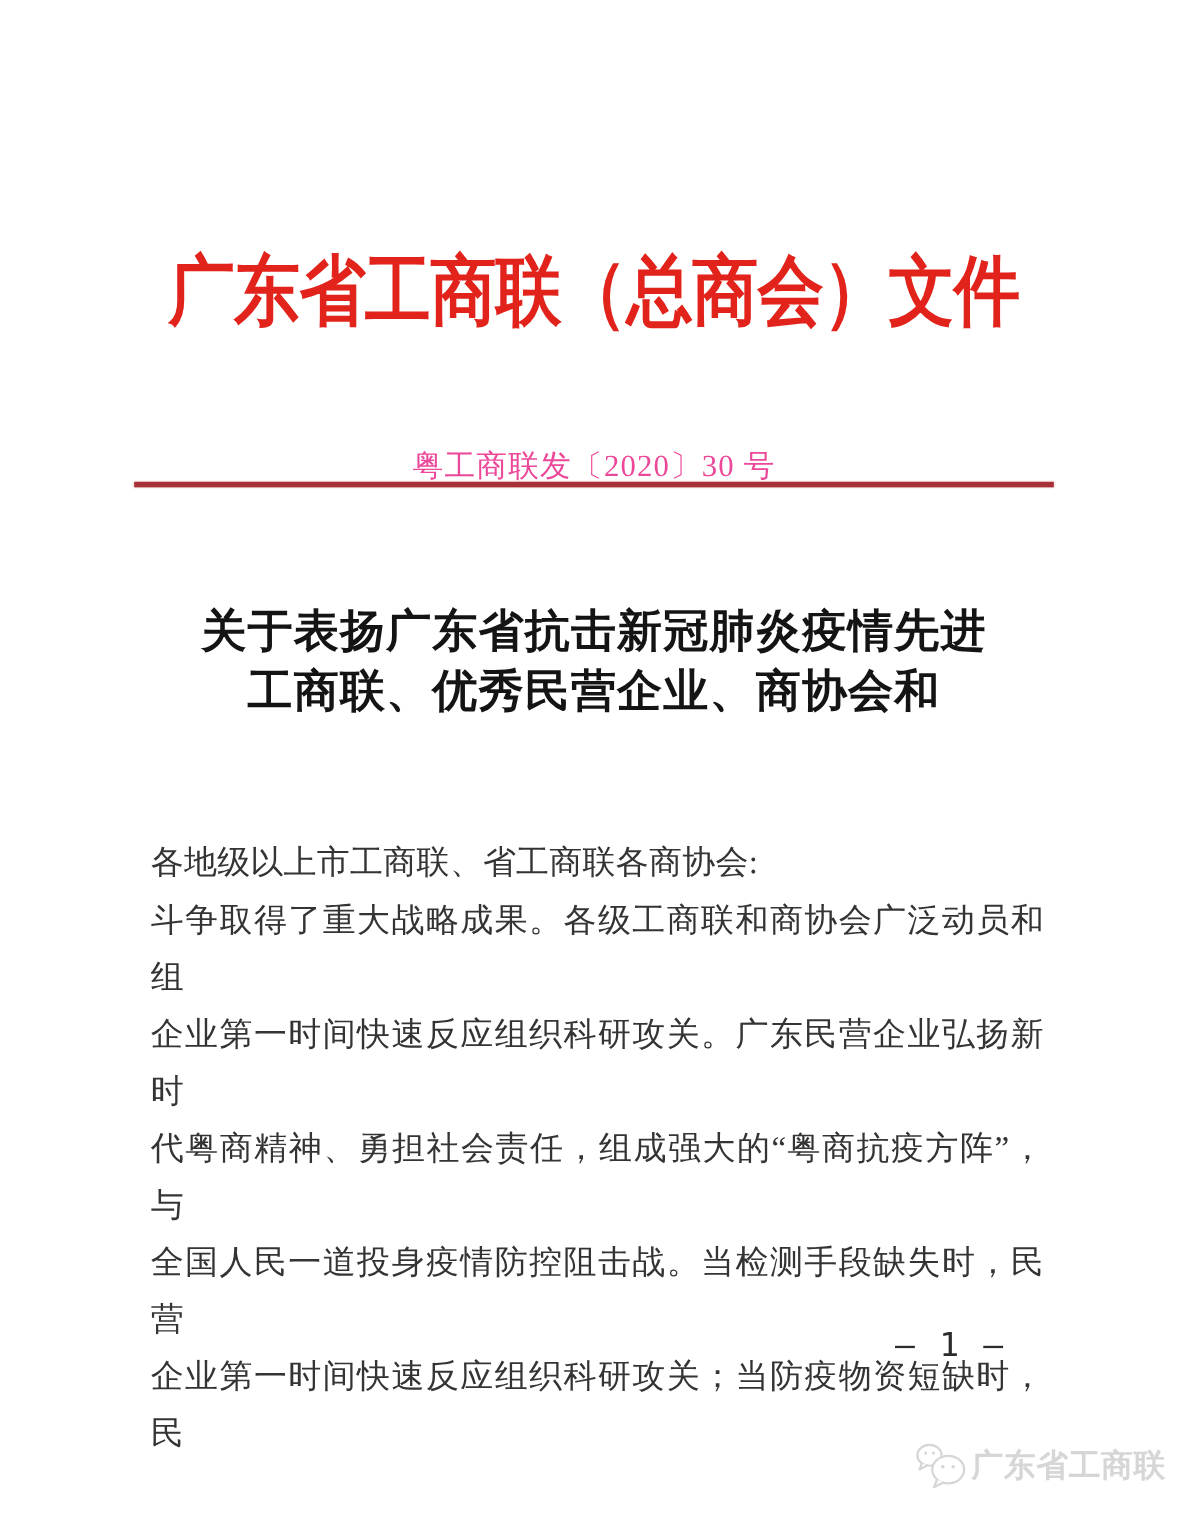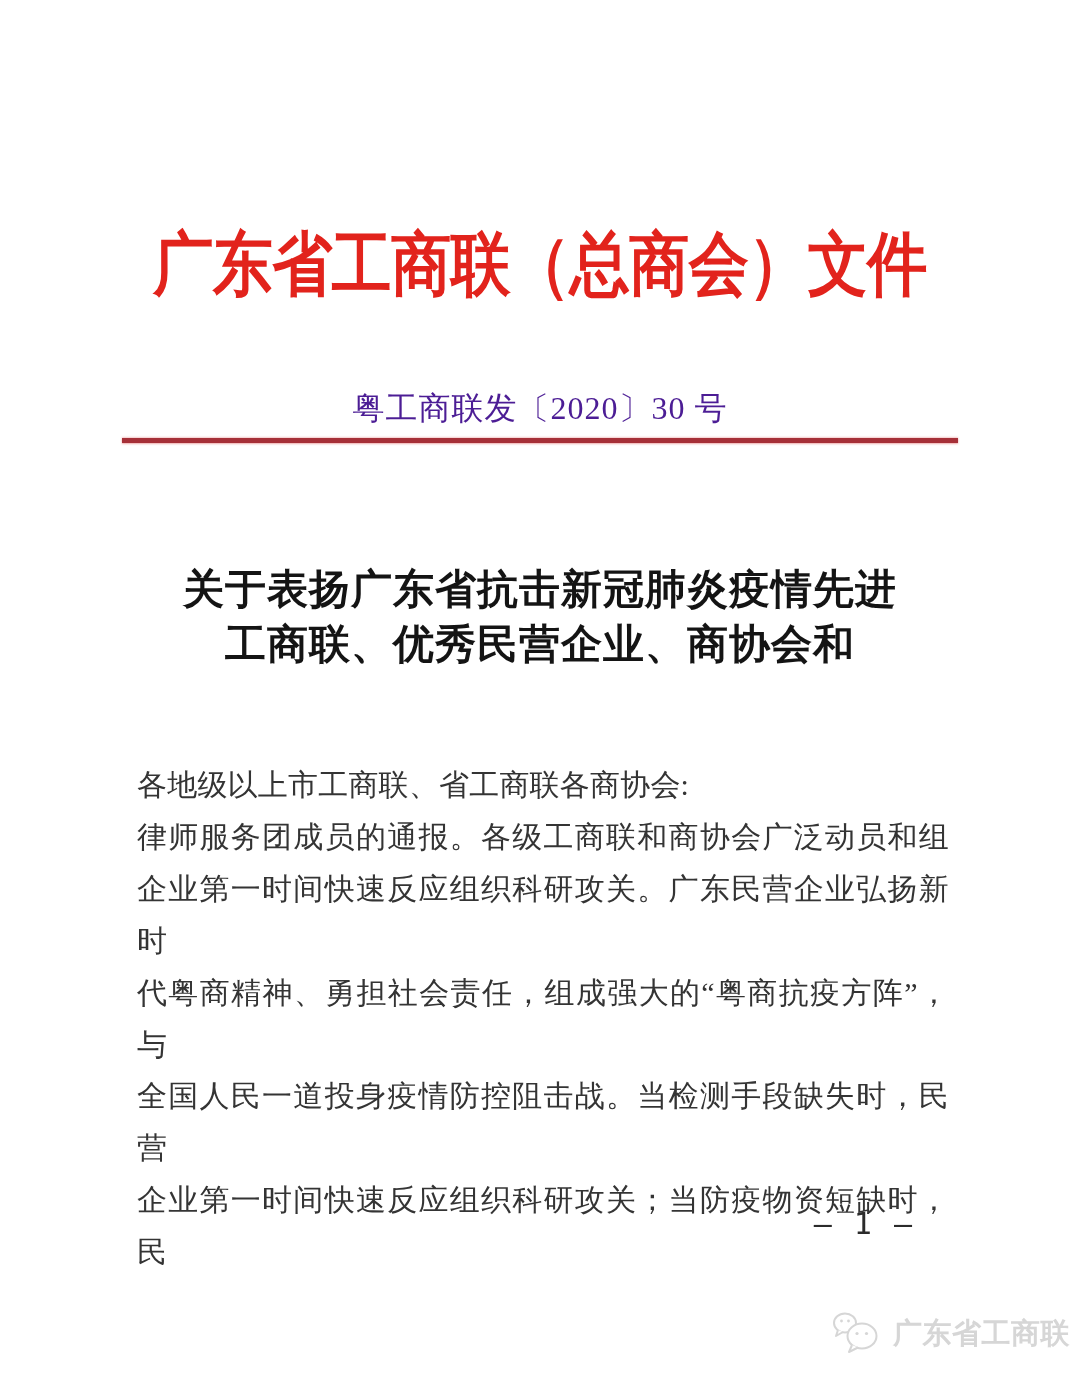--- a/index.html
+++ b/index.html
@@ -17,39 +17,38 @@
   .header-title {
     position: absolute; top: 230px; left: 0; width: 100%;
     text-align: center;
     font-size: 60px; font-weight: bold; line-height: 1;
     letter-spacing: -0.5px;
     color: #e2231c;
     transform: scaleY(1.16);
     transform-origin: center top;
   }
   .doc-number {
-    position: absolute; top: 389px; left: 0; width: 100%;
+    position: absolute; top: 408px; left: 0; width: 100%;
     text-align: center;
-    font-size: 32px; line-height: 1.2;
-    color: #4c1d95;
+    font-size: 28px; line-height: 1.2;
+    color: #ec4899;
     letter-spacing: 1px;
   }
   .red-rule {
     position: absolute; top: 438px; left: 122px;
     width: 836px; height: 5px;
     background: #a63038;
     box-shadow: 0 1px 2px rgba(226, 110, 110, 0.55), 0 -1px 2px rgba(226, 110, 110, 0.35);
   }
   .doc-title {
     position: absolute; top: 546px; left: 0; width: 100%;
     text-align: center;
     font-size: 41px; font-weight: bold; line-height: 55px;
     letter-spacing: 1px;
     color: #141414;
-    margin-top: 16px;
   }
   .body-block {
     position: absolute; top: 759px; left: 137px; width: 812px;
     font-size: 30px; line-height: 51.9px;
     color: #343434;
     letter-spacing: 0.2px;
   }
   .body-line.jl {
     text-align: justify;
     text-align-last: justify;
@@ -60,21 +59,21 @@
     position: absolute; top: 1206px; left: 0; width: 100%;
     padding-right: 166px;
     text-align: right;
     font-size: 30px; line-height: 1.2;
     letter-spacing: 2px;
     color: #2b2b2b;
     font-family: "DejaVu Sans Mono", "Liberation Mono", monospace;
   }
   .footer-brand {
     position: absolute; left: 832px; top: 1310px;
-    display: flex; align-items: center; gap: 11px;
+    display: flex; align-items: center; gap: 1px;
     color: #d6d6d6;
   }
   .footer-label {
     font-size: 29px; line-height: 1;
     letter-spacing: 0.5px;
     color: #d6d6d6;
     font-weight: bold;
   }
   .wechat-icon { display: block; }
 </style>
@@ -89,21 +88,21 @@
 
   <div class="red-rule"></div>
 
   <div class="doc-title">
     <div class="title-line">关于表扬广东省抗击新冠肺炎疫情先进</div>
     <div class="title-line">工商联、优秀民营企业、商协会和</div>
   </div>
 
   <div class="body-block">
     <div class="body-line">各地级以上市工商联、省工商联各商协会:</div>
-    <div class="body-line jl">律师服务团成员的通报。各级工商联和商协会广泛动员和组</div>
+    <div class="body-line jl">斗争取得了重大战略成果。各级工商联和商协会广泛动员和组</div>
     <div class="body-line jl">企业第一时间快速反应组织科研攻关。广东民营企业弘扬新时</div>
     <div class="body-line jl">代粤商精神、勇担社会责任，组成强大的“粤商抗疫方阵”，与</div>
     <div class="body-line jl">全国人民一道投身疫情防控阻击战。当检测手段缺失时，民营</div>
     <div class="body-line jl">企业第一时间快速反应组织科研攻关；当防疫物资短缺时，民</div>
 
   </div>
 
   <div class="page-number">— 1 —</div>
 
   <div class="footer-brand">

